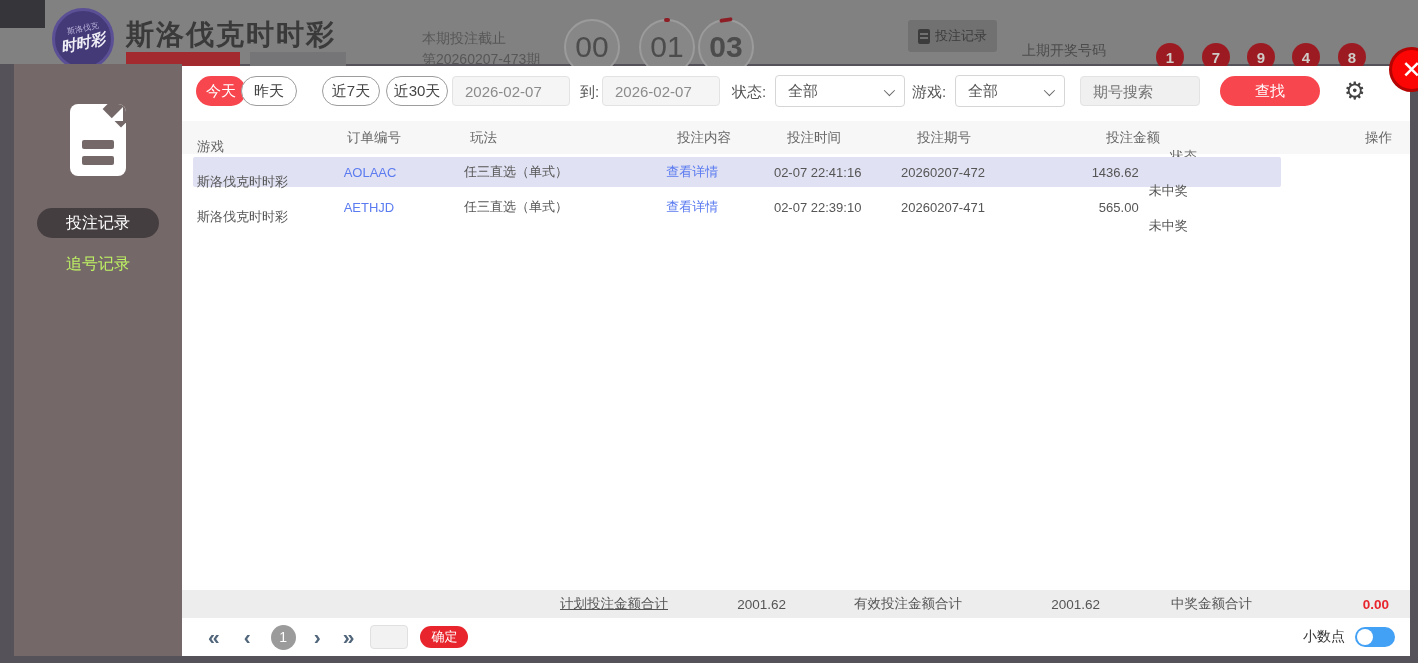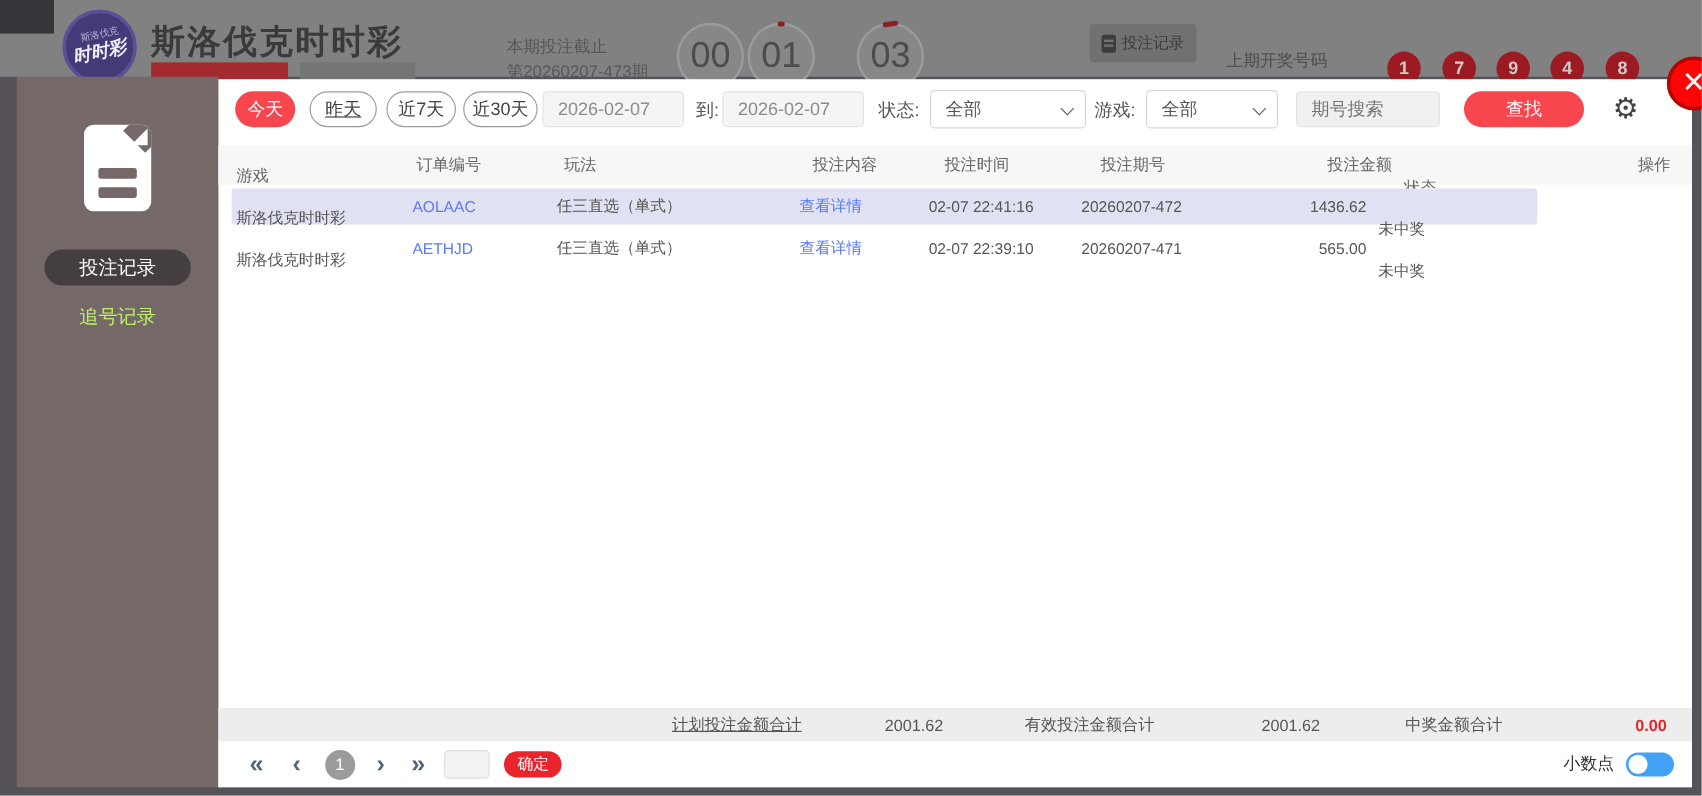--- a/index.html
+++ b/index.html
@@ -114,25 +114,25 @@
   <div class="page-title">斯洛伐克时时彩</div>
   <div class="btn-red-dim"></div>
   <div class="btn-gray-dim"></div>
   <div class="deadline">
     <div>本期投注截止</div>
     <div>第20260207-473期</div>
   </div>
   <div class="cd-circle" style="left:564px;">
     <span>00</span>
   </div>
-  <div class="cd-circle" style="left:623px;">
+  <div class="cd-circle" style="left:639px;">
     <span class="cd-tick" style="width:6px;"></span>
     <span>01</span>
   </div>
-  <div class="cd-circle" style="left:714px;">
+  <div class="cd-circle" style="left:698px;font-weight:bold;">
     <span class="cd-tick" style="width:13px; transform:translateX(-50%) rotate(-8deg);"></span>
     <span>03</span>
   </div>
   <div class="record-btn">
     <span class="doc-mini"></span>
     <span>投注记录</span>
   </div>
   <div class="last-draw-label">上期开奖号码</div>
   <div class="ball" style="left:1156px;">1</div>
   <div class="ball" style="left:1202px;">7</div>
@@ -148,21 +148,21 @@
     <span class="slot" style="top:36px;"></span>
     <span class="slot" style="top:52px;"></span>
   </div>
   <div class="nav-item-active">投注记录</div>
   <div class="nav-item">追号记录</div>
 </div>
 
 <div class="modal">
 
   <div class="pill red" style="left:14px; width:50px;">今天</div>
-  <div class="pill ghost" style="left:76px; width:56px;text-decoration:underline;">昨天</div>
+  <div class="pill ghost" style="left:59px; width:56px;">昨天</div>
   <div class="pill ghost" style="left:140px; width:58px;">近7天</div>
   <div class="pill ghost" style="left:204px; width:62px;">近30天</div>
   <div class="date-box" style="left:270px;">2026-02-07</div>
   <div class="flt-label" style="left:398px;">到:</div>
   <div class="date-box" style="left:420px;">2026-02-07</div>
   <div class="flt-label" style="left:550px;">状态:</div>
   <div class="select-box" style="left:593px; width:130px;">
     <span>全部</span>
     <span class="chevron"></span>
   </div>

